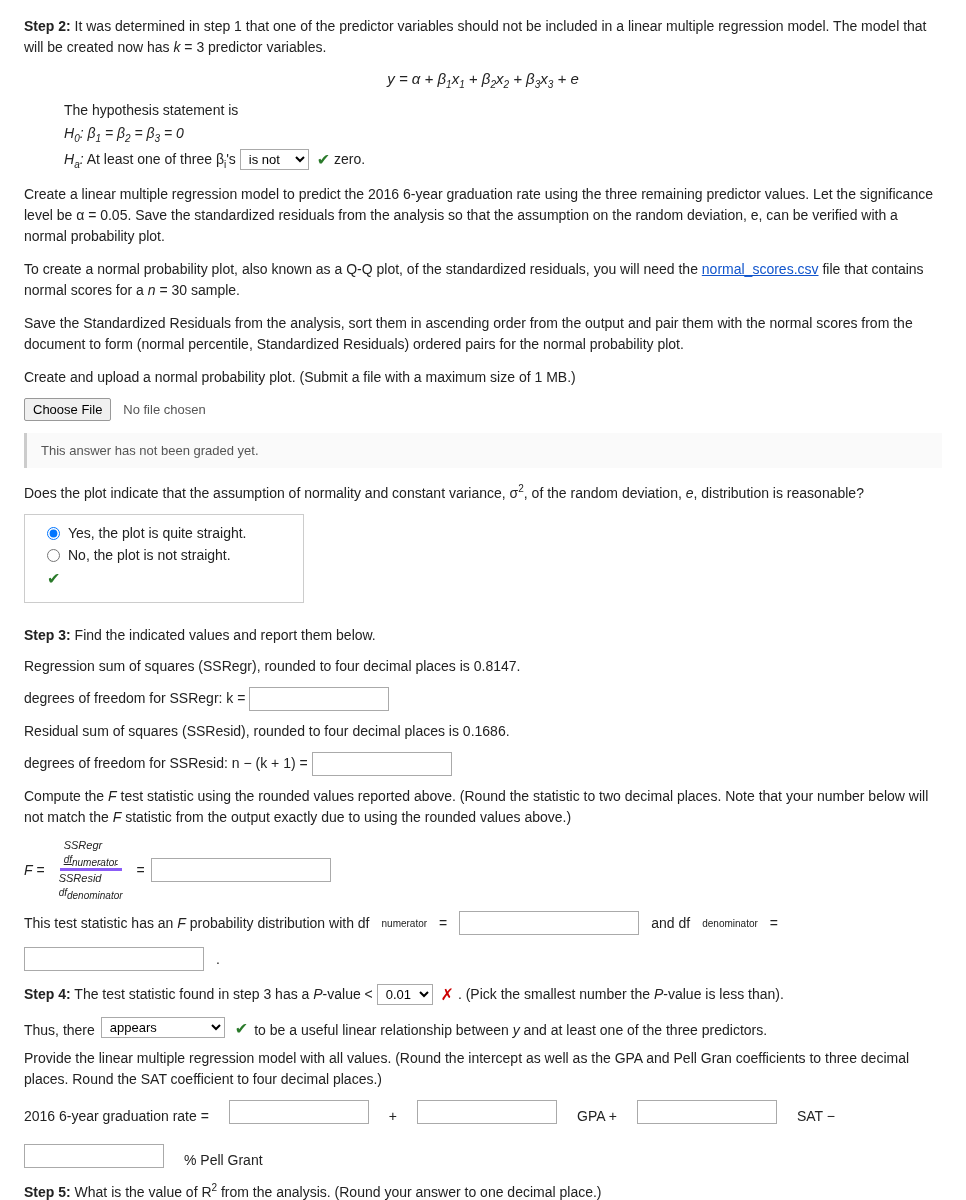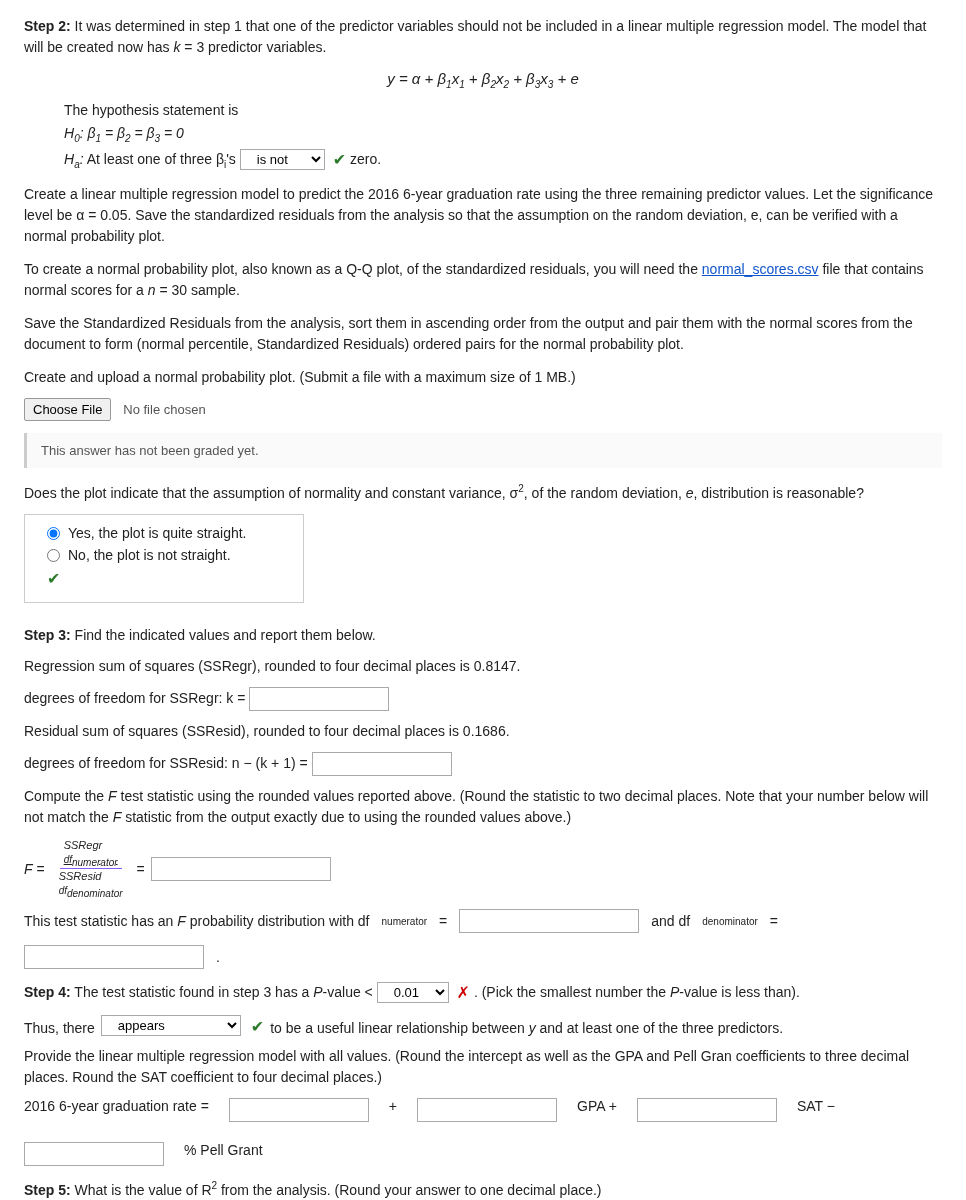--- a/index.html
+++ b/index.html
@@ -16,21 +16,21 @@
     .math-block {
       text-align: center;
       font-style: italic;
       margin: 8px 0 10px 0;
       font-size: 15px;
     }
     .hypothesis { margin-left: 40px; }
     .hypothesis p { margin-bottom: 2px; }
     select {
       font-size: 13px;
-      padding: 1px 12px;
+      padding: 1px 4px;
       border: 1px solid #aaa;
       background: #fff;
     }
     .check-green {
       color: #2a7a2a;
       font-size: 16px;
       margin-left: 4px;
       vertical-align: middle;
     }
     .x-red {
@@ -109,25 +109,25 @@
       align-items: center;
       margin: 6px 0 10px 0;
     }
     .frac {
       display: inline-flex;
       flex-direction: column;
       align-items: center;
       vertical-align: middle;
       margin: 0 4px;
     }
-    .frac .num { border-bottom: 1px solid #8b5cf6; padding: 0 4px; font-size: 12px; font-style: italic; }
+    .frac .num { border-bottom: 3px solid #8b5cf6; padding: 0 4px; font-size: 12px; font-style: italic; }
     .frac .den { padding: 0 4px; font-size: 12px; font-style: italic; }
     .graduation-row {
       display: flex;
-      align-items: flex-start;
+      align-items: flex-end;
       flex-wrap: wrap;
       gap: 20px;
       margin-bottom: 10px;
     }
     .thus-row {
       display: flex;
       align-items: flex-end;
       gap: 6px;
       margin-bottom: 10px;
       flex-wrap: wrap;

